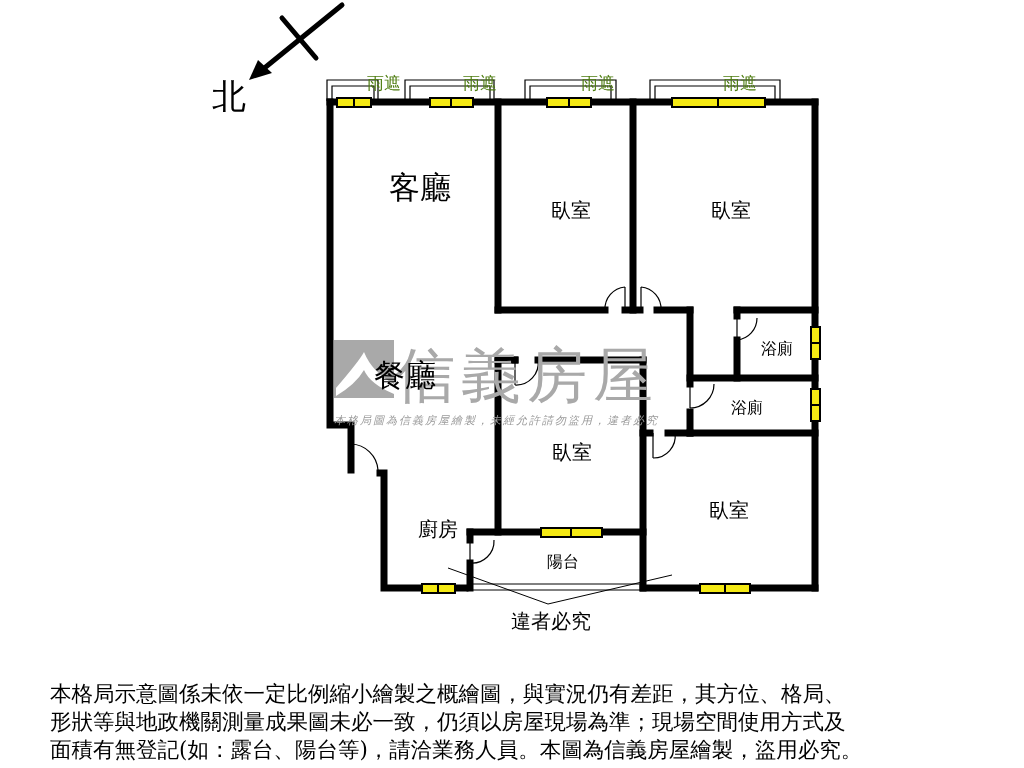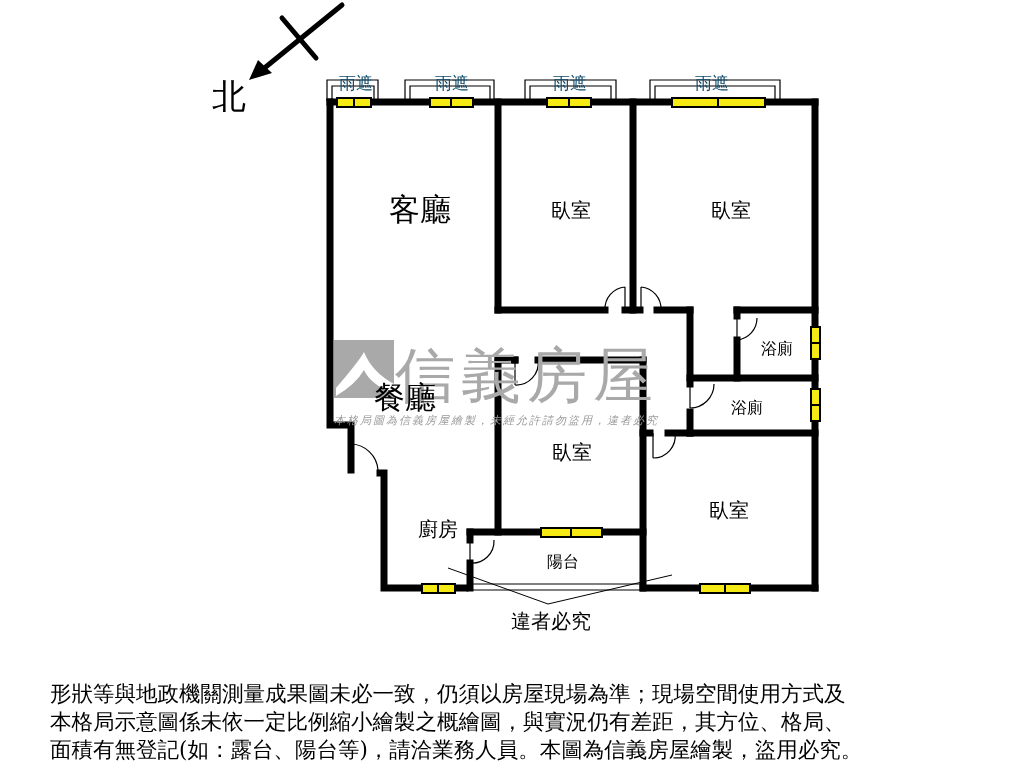--- a/index.html
+++ b/index.html
@@ -1,22 +1,22 @@
 <!DOCTYPE html>
 <html><head>
   <meta charset="utf-8">
   <style>
     html, body { margin:0; padding:0; background:#ffffff; }
     body { width:1024px; height:768px; position:relative; overflow:hidden; font-family:"DejaVu Serif", "Liberation Serif", serif; }
     #plan { position:absolute; left:0; top:0; width:1024px; height:650px; }
     .room-label { position:absolute; color:#000; white-space:nowrap; transform:translate(-50%,-50%); font-family:"DejaVu Serif","Liberation Serif",serif; }
-    .lg { font-size:31px;margin-top:22px; }
+    .lg { font-size:31px; }
     .md { font-size:20px; }
     .sm { font-size:16px; }
-    .canopy-label { position:absolute; font-size:17px; transform:translate(-50%,-50%); color:#0c4a6e; background:transparent; font-family:"DejaVu Serif","Liberation Serif",serif; }
+    .canopy-label { position:absolute; font-size:17px; transform:translate(-50%,-50%); color:#4d7c0f; background:transparent; font-family:"DejaVu Serif","Liberation Serif",serif;margin-left:28px; }
     .north { position:absolute; left:212px; top:74px; font-size:34px; font-family:"DejaVu Serif","Liberation Serif",serif; }
     .wm-text { position:absolute; left:395px; top:336px; font-size:60px; color:#a9a9a9; letter-spacing:6px; font-family:Liberation Serif, serif; }
     .wm-small { position:absolute; left:334px; top:413px; font-size:11px; color:#9a9a9a; letter-spacing:2px; font-family:"DejaVu Sans","Liberation Sans",sans-serif;font-style:italic; }
     .disclaimer { position:absolute; left:50px; top:680px; width:950px; font-size:21.5px; line-height:28px; color:#000; font-family:"DejaVu Serif","Liberation Serif",serif; }
     .disclaimer div { white-space:nowrap; }
   </style>
 </head>
 <body>
 
 <svg id="plan" viewBox="0 0 1024 650" xmlns="http://www.w3.org/2000/svg">
@@ -143,16 +143,16 @@
 <div class="room-label lg" style="left:405px;top:376px;text-align:center;">餐廳</div>
 <div class="room-label sm" style="left:777px;top:349px;">浴廁</div>
 <div class="room-label sm" style="left:747px;top:408px;">浴廁</div>
 <div class="room-label md" style="left:572px;top:452px;">臥室</div>
 <div class="room-label md" style="left:729px;top:510px;">臥室</div>
 <div class="room-label md" style="left:426px;top:529px;margin-left:12px;">廚房</div>
 <div class="room-label sm" style="left:551px;top:562px;margin-left:12px;">陽台</div>
 <div class="room-label md" style="left:551px;top:621px;">違者必究</div>
 
 <div class="disclaimer">
+  <div>本格局示意圖係未依一定比例縮小繪製之概繪圖，與實況仍有差距，其方位、格局、</div>
   <div>形狀等與地政機關測量成果圖未必一致，仍須以房屋現場為準；現場空間使用方式及</div>
-  <div>本格局示意圖係未依一定比例縮小繪製之概繪圖，與實況仍有差距，其方位、格局、</div>
   <div>面積有無登記(如：露台、陽台等)，請洽業務人員。本圖為信義房屋繪製，盜用必究。</div>
 </div>
 
 </body></html>

